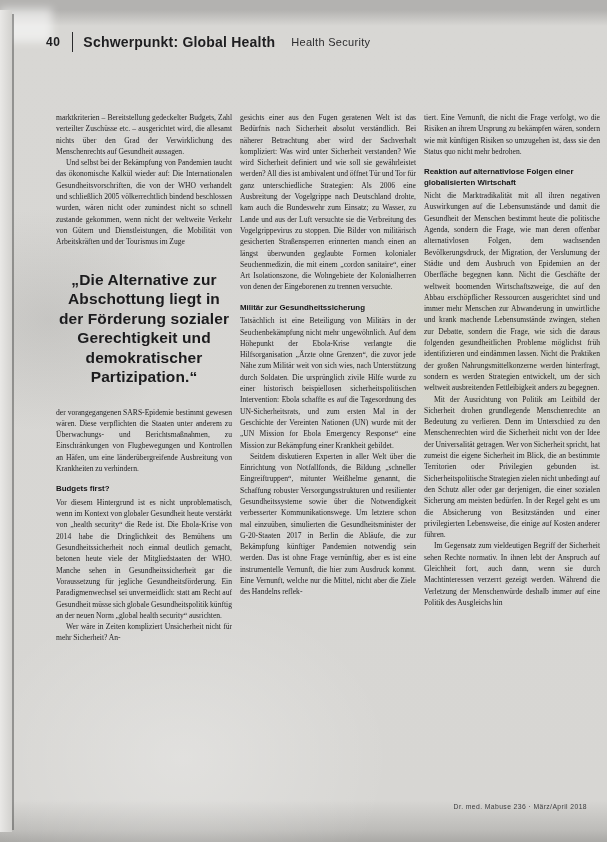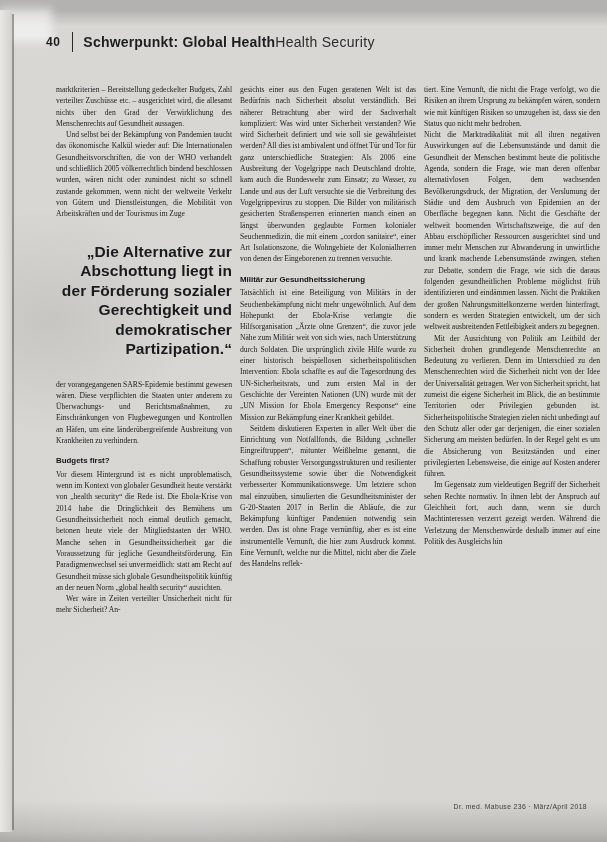--- a/index.html
+++ b/index.html
@@ -22,32 +22,32 @@
   .corner-light{position:absolute;left:0;top:8px;width:52px;height:34px;background:rgba(255,255,255,0.55);filter:blur(4px);}
 
   .page{position:absolute;inset:0;color:#1e1e20;border-radius:8px;}
   .inked{filter:blur(0.3px);}
 
   
   .header{position:absolute;left:46px;top:32px;right:14px;display:flex;align-items:center;font-family:"Liberation Sans",sans-serif;}
   .pagenum{font-weight:bold;font-size:12px;letter-spacing:0.5px;}
   .head-rule{width:1px;height:20px;background:#2a2a2c;margin:0 10px 0 12px;}
   .sec-title{font-weight:bold;font-size:14px;letter-spacing:0.2px;}
-  .sec-sub{font-size:14px;letter-spacing:0.3px;color:#2c2c2e;}
+  .sec-sub{font-size:11px;margin-left:16px;letter-spacing:0.3px;color:#2c2c2e;}
 
   
   .cols{position:absolute;left:56px;top:84px;width:544px;height:724px;display:flex;gap:8px;}
-  .col{flex:1 1 0;min-width:0;}
+  .col{flex:1 1 0;min-width:0;margin-top:28px;}
   .p{font-size:7.6px;line-height:11.3px;text-align:justify;margin:0;
      hyphens:auto;-webkit-hyphens:auto;word-spacing:-0.2px;color:#222224;}
   .p.indent{text-indent:10px;}
   .subhead{font-family:"Liberation Sans",sans-serif;font-weight:bold;font-size:7.9px;line-height:10.5px;
      margin:10px 0 2px 0;color:#161618;}
   .pullquote{font-family:"Liberation Sans",sans-serif;font-weight:bold;font-size:15.5px;line-height:19.5px;
-     margin:22px 0 20px 0;color:#1b1b1d;letter-spacing:0.1px;text-align:right;}
+     margin:22px 0 20px 0;color:#1b1b1d;letter-spacing:0.1px;text-align:center;}
 
   .footer{position:absolute;right:20px;bottom:32px;font-family:"Liberation Sans",sans-serif;
      font-size:6.8px;color:#3c3c3e;letter-spacing:0.4px;}
 </style>
 </head>
 <body>
 
 <div class="scan"></div>
 <div class="corner-light"></div>
 <div class="edge-strip"></div>
@@ -64,32 +64,33 @@
 
   <div class="cols inked">
 
     <div class="col">
       <p class="p">marktkriterien – Bereitstellung gedeckelter Budgets, Zahl verteilter Zuschüsse etc. – ausgerichtet wird, die allesamt nichts über den Grad der Verwirklichung des Menschenrechts auf Gesundheit aussagen.</p>
       <p class="p indent">Und selbst bei der Bekämpfung von Pandemien taucht das ökonomische Kalkül wieder auf: Die Internationalen Gesundheitsvorschriften, die von der WHO verhandelt und schließlich 2005 völkerrechtlich bindend beschlossen wurden, wären nicht oder zumindest nicht so schnell zustande gekommen, wenn nicht der weltweite Verkehr von Gütern und Dienstleistungen, die Mobilität von Arbeitskräften und der Tourismus im Zuge</p>
       <div class="pullquote">„Die Alternative zur Abschottung liegt in der Förderung sozialer Gerechtigkeit und demokratischer Partizipation.“</div>
       <p class="p">der vorangegangenen SARS-Epidemie bestimmt gewesen wären. Diese verpflichten die Staaten unter anderem zu Überwachungs- und Berichtsmaßnahmen, zu Einschränkungen von Flugbewegungen und Kontrollen an Häfen, um eine länderübergreifende Ausbreitung von Krankheiten zu verhindern.</p>
       <div class="subhead">Budgets first?</div>
       <p class="p">Vor diesem Hintergrund ist es nicht unproblematisch, wenn im Kontext von globaler Gesundheit heute verstärkt von „health security“ die Rede ist. Die Ebola-Krise von 2014 habe die Dringlichkeit des Bemühens um Gesundheitssicherheit noch einmal deutlich gemacht, betonen heute viele der Mitgliedstaaten der WHO. Manche sehen in Gesundheitssicherheit gar die Voraussetzung für jegliche Gesundheitsförderung. Ein Paradigmenwechsel sei unvermeidlich: statt am Recht auf Gesundheit müsse sich globale Gesundheitspolitik künftig an der neuen Norm „global health security“ ausrichten.</p>
-      <p class="p indent">Wer wäre in Zeiten verteilter Unsicherheit nicht für mehr Sicherheit? An-</p>
+      <p class="p indent">Wer wäre in Zeiten kompliziert Unsicherheit nicht für mehr Sicherheit? An-</p>
     </div>
 
     <div class="col">
       <p class="p">gesichts einer aus den Fugen geratenen Welt ist das Bedürfnis nach Sicherheit absolut verständlich. Bei näherer Betrachtung aber wird der Sachverhalt kompliziert: Was wird unter Sicherheit verstanden? Wie wird Sicherheit definiert und wie soll sie gewährleistet werden? All dies ist ambivalent und öffnet Tür und Tor für ganz unterschiedliche Strategien: Als 2006 eine Ausbreitung der Vogelgrippe nach Deutschland drohte, kam auch die Bundeswehr zum Einsatz; zu Wasser, zu Lande und aus der Luft versuchte sie die Verbreitung des Vogelgrippevirus zu stoppen. Die Bilder von militärisch gesicherten Straßensperren erinnerten manch einen an längst überwunden geglaubte Formen kolonialer Seuchenmedizin, die mit einem „cordon sanitaire“, einer Art Isolationszone, die Wohngebiete der Kolonialherren von denen der Eingeborenen zu trennen versuchte.</p>
       <div class="subhead">Militär zur Gesundheitssicherung</div>
       <p class="p">Tatsächlich ist eine Beteiligung von Militärs in der Seuchenbekämpfung nicht mehr ungewöhnlich. Auf dem Höhepunkt der Ebola-Krise verlangte die Hilfsorganisation „Ärzte ohne Grenzen“, die zuvor jede Nähe zum Militär weit von sich wies, nach Unterstützung durch Soldaten. Die ursprünglich zivile Hilfe wurde zu einer historisch beispiellosen sicherheitspolitischen Intervention: Ebola schaffte es auf die Tagesordnung des UN-Sicherheitsrats, und zum ersten Mal in der Geschichte der Vereinten Nationen (UN) wurde mit der „UN Mission for Ebola Emergency Response“ eine Mission zur Bekämpfung einer Krankheit gebildet.</p>
       <p class="p indent">Seitdem diskutieren Experten in aller Welt über die Einrichtung von Notfallfonds, die Bildung „schneller Eingreiftruppen“, mitunter Weißhelme genannt, die Schaffung robuster Versorgungsstrukturen und resilienter Gesundheitssysteme sowie über die Notwendigkeit verbesserter Kommunikationswege. Um letztere schon mal einzuüben, simulierten die Gesundheitsminister der G-20-Staaten 2017 in Berlin die Abläufe, die zur Bekämpfung künftiger Pandemien notwendig sein werden. Das ist ohne Frage vernünftig, aber es ist eine instrumentelle Vernunft, die hier zum Ausdruck kommt. Eine Vernunft, welche nur die Mittel, nicht aber die Ziele des Handelns reflek-</p>
     </div>
 
     <div class="col">
       <p class="p">tiert. Eine Vernunft, die nicht die Frage verfolgt, wo die Risiken an ihrem Ursprung zu bekämpfen wären, sondern wie mit künftigen Risiken so umzugehen ist, dass sie den Status quo nicht mehr bedrohen.</p>
+      <div class="subhead">Reaktion auf alternativlose Folgen einer globalisierten Wirtschaft</div>
       <p class="p">Nicht die Marktradikalität mit all ihren negativen Auswirkungen auf die Lebensumstände und damit die Gesundheit der Menschen bestimmt heute die politische Agenda, sondern die Frage, wie man deren offenbar alternativlosen Folgen, dem wachsenden Bevölkerungsdruck, der Migration, der Verslumung der Städte und dem Ausbruch von Epidemien an der Oberfläche begegnen kann. Nicht die Geschäfte der weltweit boomenden Wirtschaftszweige, die auf den Abbau erschöpflicher Ressourcen ausgerichtet sind und immer mehr Menschen zur Abwanderung in unwirtliche und krank machende Lebensumstände zwingen, stehen zur Debatte, sondern die Frage, wie sich die daraus folgenden gesundheitlichen Probleme möglichst früh identifizieren und eindämmen lassen. Nicht die Praktiken der großen Nahrungsmittelkonzerne werden hinterfragt, sondern es werden Strategien entwickelt, um der sich weltweit ausbreitenden Fettleibigkeit anders zu begegnen.</p>
       <p class="p indent">Mit der Ausrichtung von Politik am Leitbild der Sicherheit drohen grundlegende Menschenrechte an Bedeutung zu verlieren. Denn im Unterschied zu den Menschenrechten wird die Sicherheit nicht von der Idee der Universalität getragen. Wer von Sicherheit spricht, hat zumeist die eigene Sicherheit im Blick, die an bestimmte Territorien oder Privilegien gebunden ist. Sicherheitspolitische Strategien zielen nicht unbedingt auf den Schutz aller oder gar derjenigen, die einer sozialen Sicherung am meisten bedürfen. In der Regel geht es um die Absicherung von Besitzständen und einer privilegierten Lebensweise, die einige auf Kosten anderer führen.</p>
       <p class="p indent">Im Gegensatz zum vieldeutigen Begriff der Sicherheit sehen Rechte normativ. In ihnen lebt der Anspruch auf Gleichheit fort, auch dann, wenn sie durch Machtinteressen verzerrt gezeigt werden. Während die Verletzung der Menschenwürde deshalb immer auf eine Politik des Ausgleichs hin</p>
     </div>
 
   </div>
 
   <div class="footer inked">Dr. med. Mabuse 236 · März/April 2018</div>
 
 </div>

